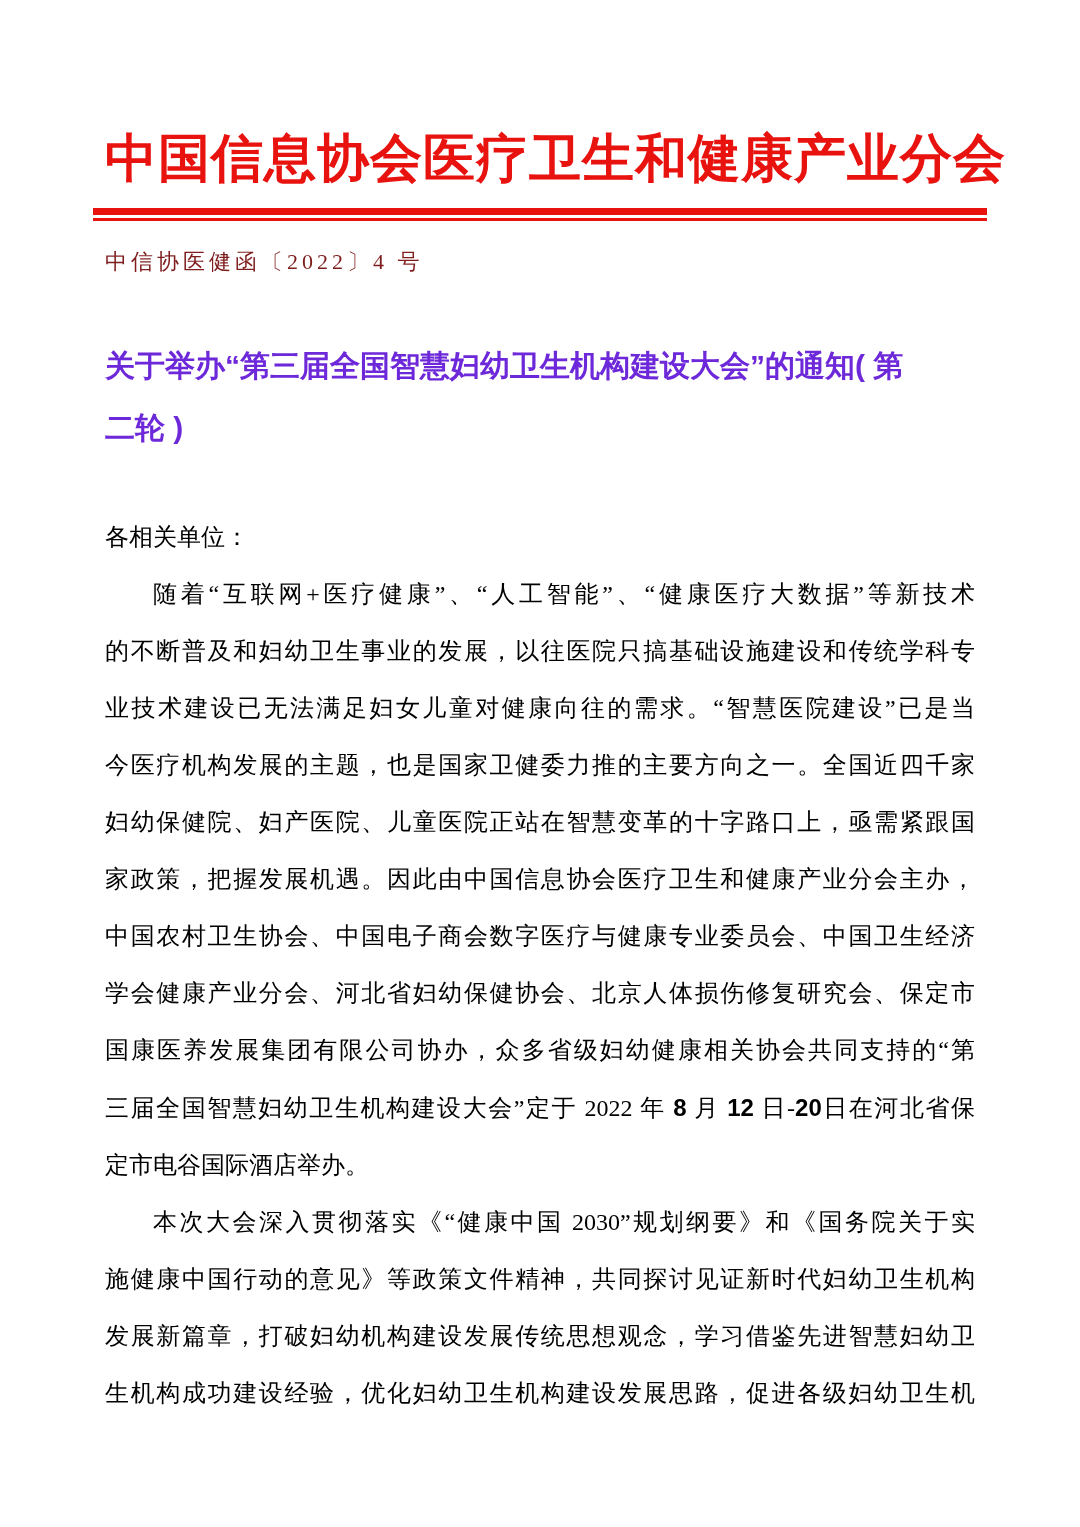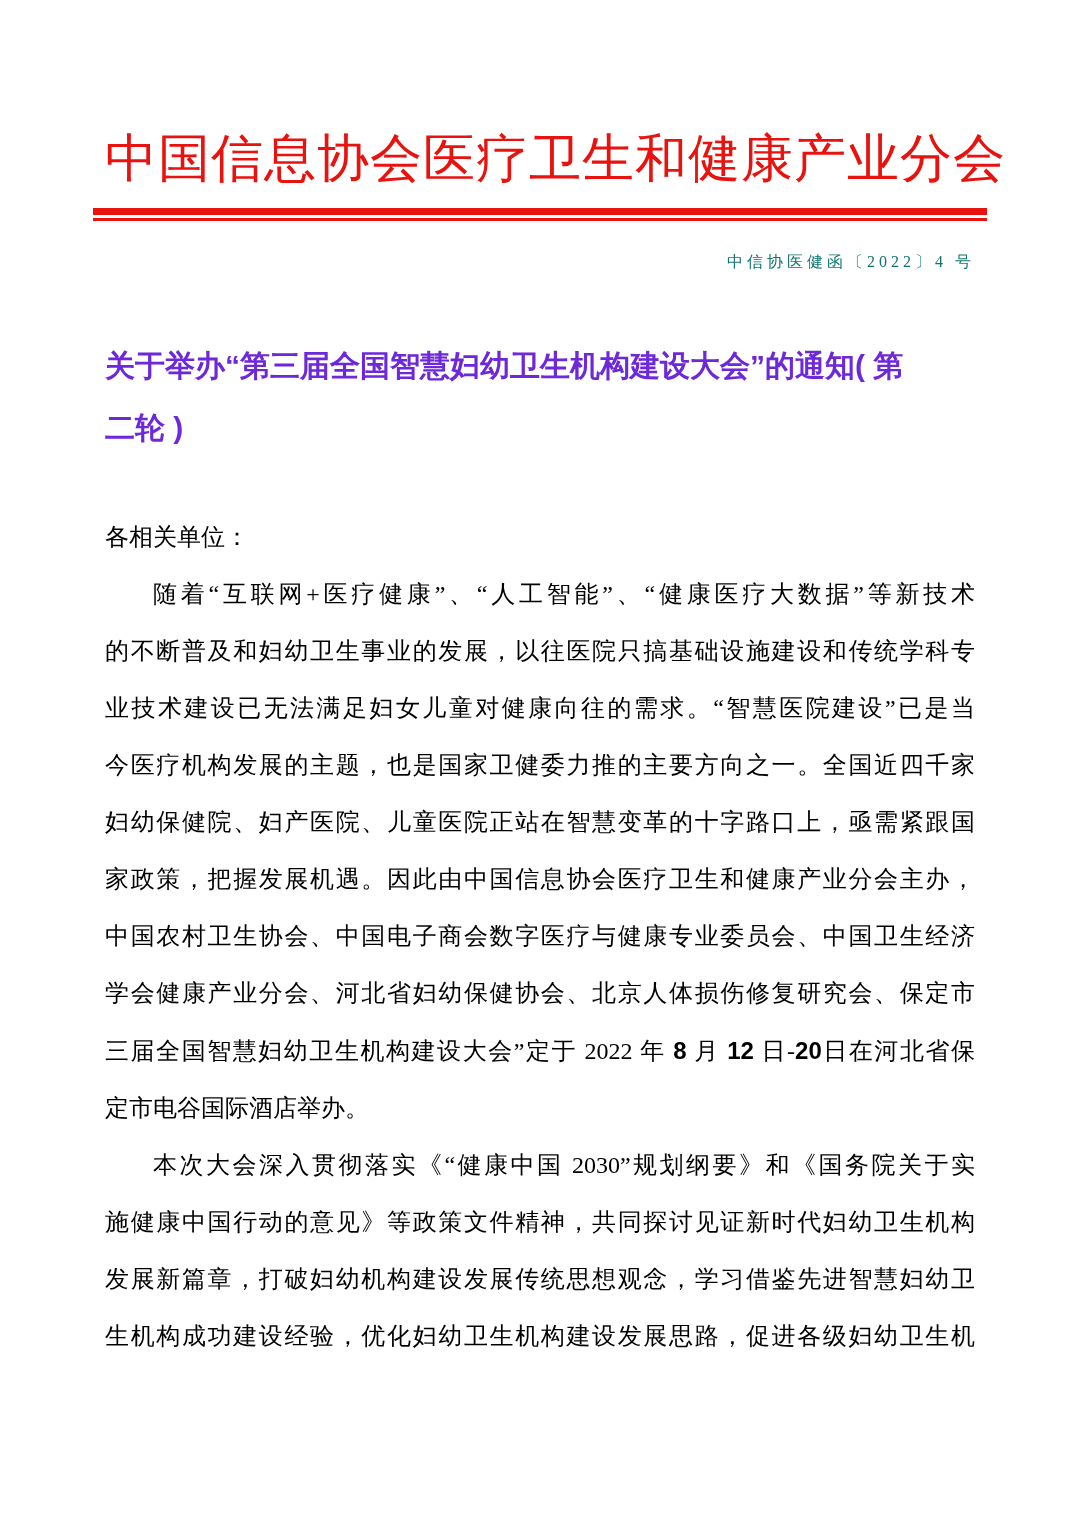--- a/index.html
+++ b/index.html
@@ -17,45 +17,44 @@
     box-sizing: border-box;
     width: 1080px;
     height: 1527px;
     padding: 128px 105px 0 105px;
     background: #ffffff;
   }
   .org-title {
     margin: 0;
     text-align: center;
     font-family: "Liberation Serif", "DejaVu Serif", serif;
-    font-weight: 400;
+    font-weight: 700;
     font-size: 52px;
     line-height: 1.2;
     color: #e8120f;
     letter-spacing: 1px;
     white-space: nowrap;
   }
   .red-rule {
     margin: 18px -12px 0 -12px;
   }
   .rule-thick {
     height: 7px;
     background: #e8120f;
   }
   .rule-thin {
     height: 3px;
     background: #e8120f;
     margin-top: 3px;
   }
   .doc-number {
     margin-top: 26px;
-    text-align: right;
-    font-size: 16px;
+    font-size: 22px;
     letter-spacing: 4px;
-    color: #0f766e;
+    color: #7f1d1d;
     line-height: 30px;
   }
   .notice-title {
     margin: 58px 0 0 0;
     text-align: left;
     font-family: "Liberation Sans", "DejaVu Sans", sans-serif;
     font-weight: 700;
     font-size: 30px;
     color: #6d28d9;
     line-height: 62px;
@@ -108,20 +107,21 @@
   <div class="body-text" id="body-lines">
       <div class="line no-just"><span>各相关单位：</span></div>
       <div class="line indent"><span>随着“互联网+医疗健康”、“人工智能”、“健康医疗大数据”等新技术</span></div>
       <div class="line"><span>的不断普及和妇幼卫生事业的发展，以往医院只搞基础设施建设和传统学科专</span></div>
       <div class="line"><span>业技术建设已无法满足妇女儿童对健康向往的需求。“智慧医院建设”已是当</span></div>
       <div class="line"><span>今医疗机构发展的主题，也是国家卫健委力推的主要方向之一。全国近四千家</span></div>
       <div class="line"><span>妇幼保健院、妇产医院、儿童医院正站在智慧变革的十字路口上，亟需紧跟国</span></div>
       <div class="line"><span>家政策，把握发展机遇。因此由中国信息协会医疗卫生和健康产业分会主办，</span></div>
       <div class="line"><span>中国农村卫生协会、中国电子商会数字医疗与健康专业委员会、中国卫生经济</span></div>
       <div class="line"><span>学会健康产业分会、河北省妇幼保健协会、北京人体损伤修复研究会、保定市</span></div>
+      <div class="line"><span>国康医养发展集团有限公司协办，众多省级妇幼健康相关协会共同支持的“第</span></div>
       <div class="line"><span>三届全国智慧妇幼卫生机构建设大会”定于 2022 年 </span><span class="num-bold">8</span><span> 月 </span><span class="num-bold">12</span><span> 日-</span><span class="num-bold">20</span><span>日在河北省保</span></div>
       <div class="line no-just"><span>定市电谷国际酒店举办。</span></div>
       <div class="line indent"><span>本次大会深入贯彻落实《“健康中国 2030”规划纲要》和《国务院关于实</span></div>
       <div class="line"><span>施健康中国行动的意见》等政策文件精神，共同探讨见证新时代妇幼卫生机构</span></div>
       <div class="line"><span>发展新篇章，打破妇幼机构建设发展传统思想观念，学习借鉴先进智慧妇幼卫</span></div>
       <div class="line"><span>生机构成功建设经验，优化妇幼卫生机构建设发展思路，促进各级妇幼卫生机</span></div>
     </div>
 
 </div>
 

